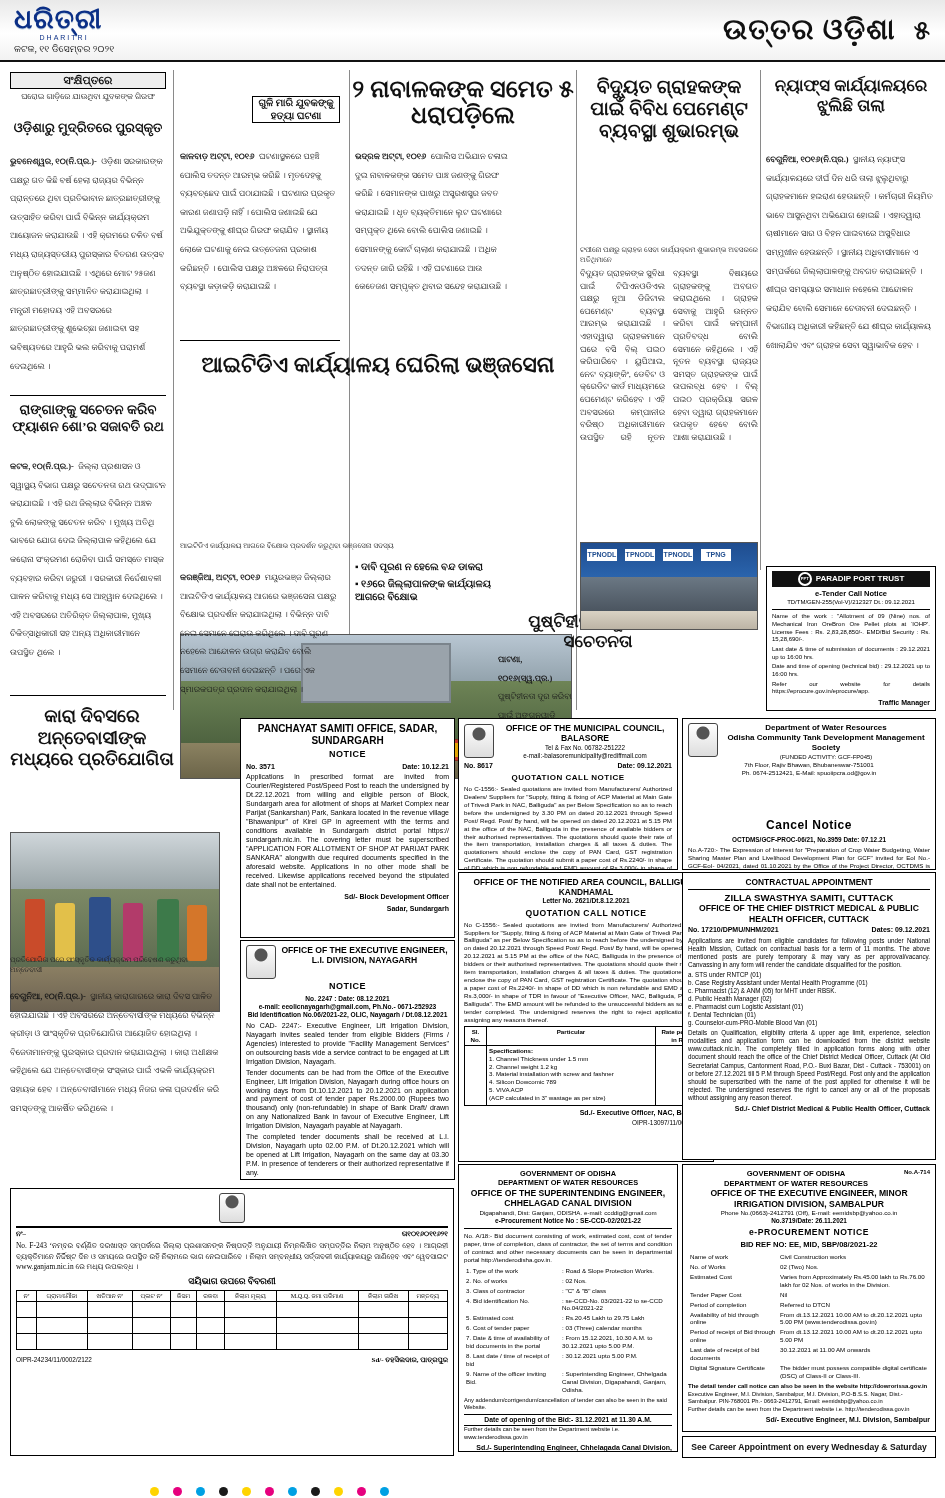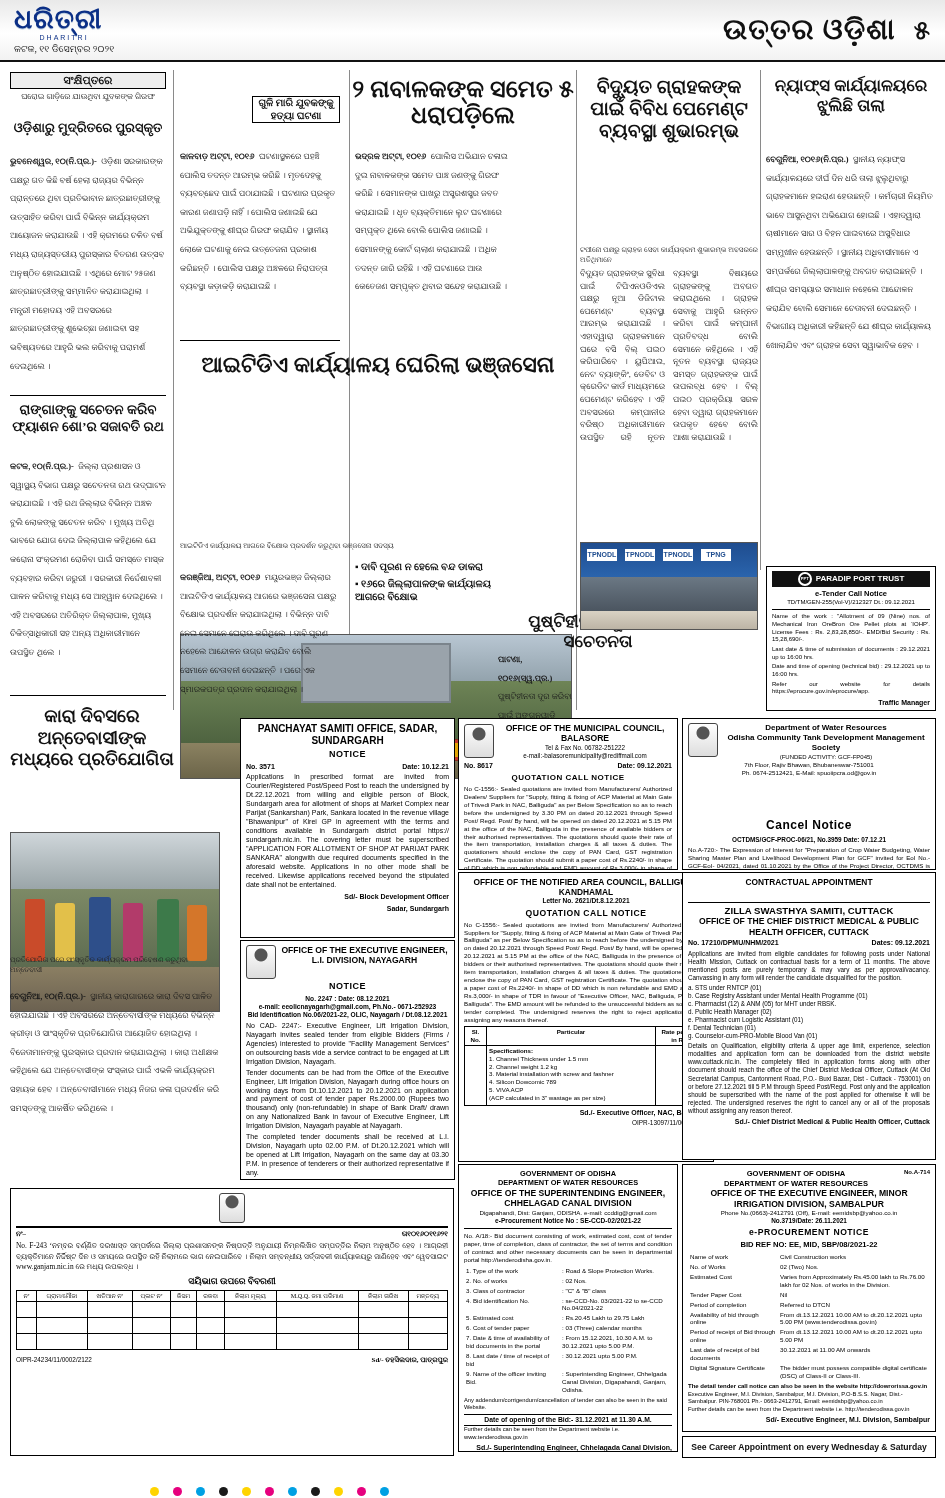--- a/index.html
+++ b/index.html
@@ -387,21 +387,21 @@
     <div class="center" style="font-size:6.2px;">7th Floor, Rajiv Bhawan, Bhubaneswar-751001</div>
     <div class="center" style="font-size:6.2px;">Ph. 0674-2512421, E-Mail: spuoiipcra.od@gov.in</div>
     <div class="notice" style="font-size:12px;margin-top:41px;">Cancel Notice</div>
     <div class="center bold" style="font-size:6.4px;">OCTDMS/GCF-PROC-06/21, No.3959 Date: 07.12.21</div>
     <p style="font-size:6.2px;">No.A-720:- The Expression of Interest for "Preparation of Crop Water Budgeting, Water Sharing Master Plan and Livelihood Development Plan for GCF" invited for EoI No.-GCF-EoI- 04/2021, dated 01.10.2021 by the Office of the Project Director, OCTDMS is hereby cancelled.This is for notice of all concerned.</p>
     <div class="sd">Sd/- Project Director, OCTDMS</div>
     <div class="oipr">OIPR-32188/11/0007/2122</div>
   </div>
 
   <div class="adbox" style="left:682px; top:872px; width:254px; height:288px;">
-    <div class="center bold" style="font-size:8.4px;border-bottom:1px solid #000;padding-bottom:14px;">CONTRACTUAL APPOINTMENT</div>
+    <div class="center bold" style="font-size:8.4px;border-bottom:1px solid #000;padding-bottom:1px;">CONTRACTUAL APPOINTMENT</div>
     <div class="ad-title" style="font-size:9.6px;margin-top:2px;">ZILLA SWASTHYA SAMITI, CUTTACK</div>
     <div class="ad-title2">OFFICE OF THE CHIEF DISTRICT MEDICAL &amp; PUBLIC HEALTH OFFICER, CUTTACK</div>
     <div class="row" style="margin-top:2px;">
       <span>No. 17210/DPMU/NHM/2021</span>
       <span>Dates: 09.12.2021</span>
     </div>
     <p style="font-size:6.3px;">Applications are invited from eligible candidates for following posts under National Health Mission, Cuttack on contractual basis for a term of 11 months. The above mentioned posts are purely temporary &amp; may vary as per approval/vacancy. Canvassing in any form will render the candidate disqualified for the position.</p>
     <div style="font-size:6.3px;">
       <div>a. STS under RNTCP (01)</div>
       <div>b. Case Registry Assistant under Mental Health Programme (01)</div>

